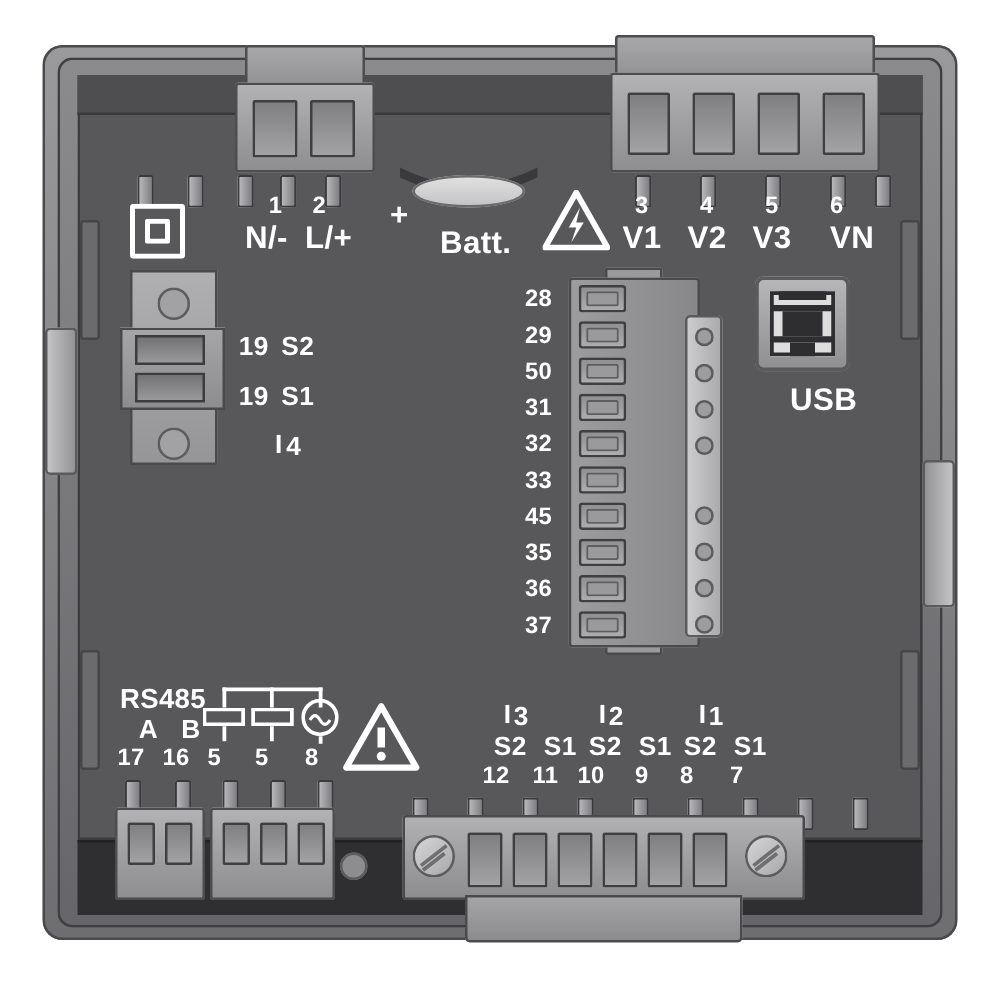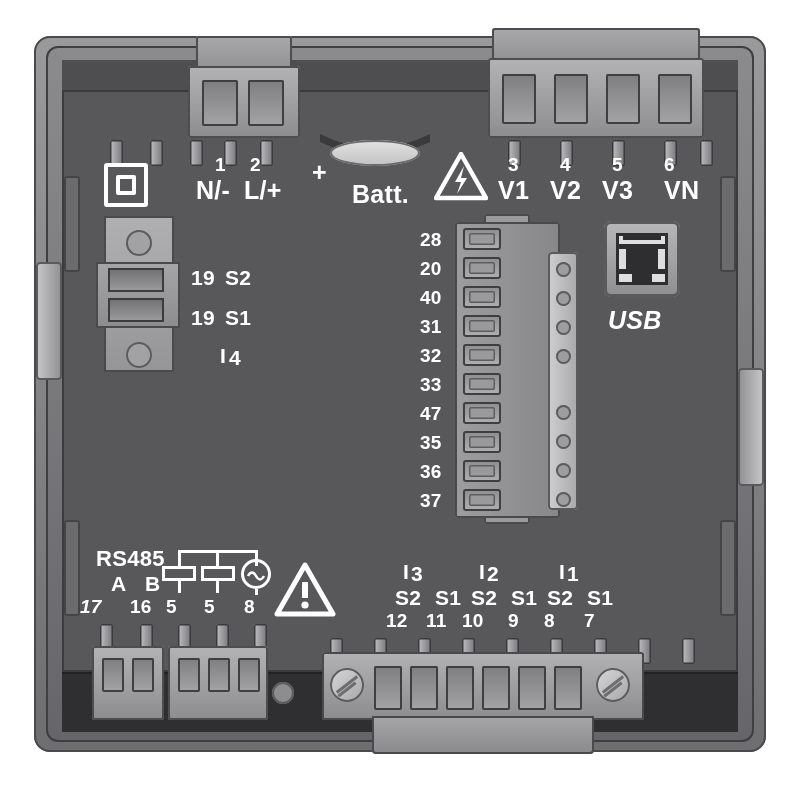--- a/index.html
+++ b/index.html
@@ -252,26 +252,26 @@
       <div class="cellIn"></div>
     </div>
   <div class="cell" style="top:460px;">
       <div class="cellIn"></div>
     </div>
   <div class="cell" style="top:489px;">
       <div class="cellIn"></div>
     </div>
 
   <div class="lbl num" style="left:420px;top:229px;">28</div>
-  <div class="lbl num" style="left:420px;top:258px;">20</div>
-  <div class="lbl num" style="left:420px;top:287px;">40</div>
+  <div class="lbl num" style="left:420px;top:258px;">29</div>
+  <div class="lbl num" style="left:420px;top:287px;">50</div>
   <div class="lbl num" style="left:420px;top:316px;">31</div>
   <div class="lbl num" style="left:420px;top:345px;">32</div>
   <div class="lbl num" style="left:420px;top:374px;">33</div>
-  <div class="lbl num" style="left:420px;top:403px;">47</div>
+  <div class="lbl num" style="left:420px;top:403px;">45</div>
   <div class="lbl num" style="left:420px;top:432px;">35</div>
   <div class="lbl num" style="left:420px;top:461px;">36</div>
   <div class="lbl num" style="left:420px;top:490px;">37</div>
 
   <div class="holeCol"></div>
   <div class="hole" style="top:262px;"></div>
   <div class="hole" style="top:291px;"></div>
   <div class="hole" style="top:320px;"></div>
   <div class="hole" style="top:349px;"></div>
   <div class="hole" style="top:405px;"></div>
@@ -280,26 +280,26 @@
   <div class="hole" style="top:492px;"></div>
 
   <div class="usbOuter"></div>
   <div class="usbIn">
     <div class="usbNotch" style="left:7px;top:0px;width:38px;height:7px;"></div>
     <div class="usbNotch" style="left:0px;top:11px;width:52px;height:5px;"></div>
     <div class="usbNotch" style="left:10px;top:16px;width:32px;height:20px;"></div>
     <div class="usbNotch" style="left:0px;top:36px;width:52px;height:5px;"></div>
     <div class="usbNotch" style="left:16px;top:41px;width:20px;height:11px;"></div>
   </div>
-  <div class="lbl big" style="left:608px;top:306px;font-style:italic;">USB</div>
+  <div class="lbl big" style="left:632px;top:306px;">USB</div>
 
   <div class="lbl" style="left:96px;top:546px;font-size:22px;">RS485</div>
   <div class="lbl mid" style="left:100px;top:572px;">A</div>
   <div class="lbl mid" style="left:134px;top:572px;">B</div>
-  <div class="lbl num" style="left:80px;top:596px;font-style:italic;">17</div>
+  <div class="lbl num" style="left:94px;top:596px;">17</div>
   <div class="lbl num" style="left:130px;top:596px;">16</div>
 
   <div class="wire" style="left:178px;top:550px;width:80px;height:3px;"></div>
   <div class="wire" style="left:178px;top:550px;width:3px;height:16px;"></div>
   <div class="wire" style="left:216px;top:550px;width:3px;height:16px;"></div>
   <div class="wire" style="left:255px;top:550px;width:3px;height:16px;"></div>
   <div class="relayBox" style="left:162px;top:566px;"></div>
   <div class="relayBox" style="left:201px;top:566px;"></div>
   <div class="acCircle" style="left:241px;top:559px;">
     <svg width="30" height="30" viewBox="0 0 30 30">

